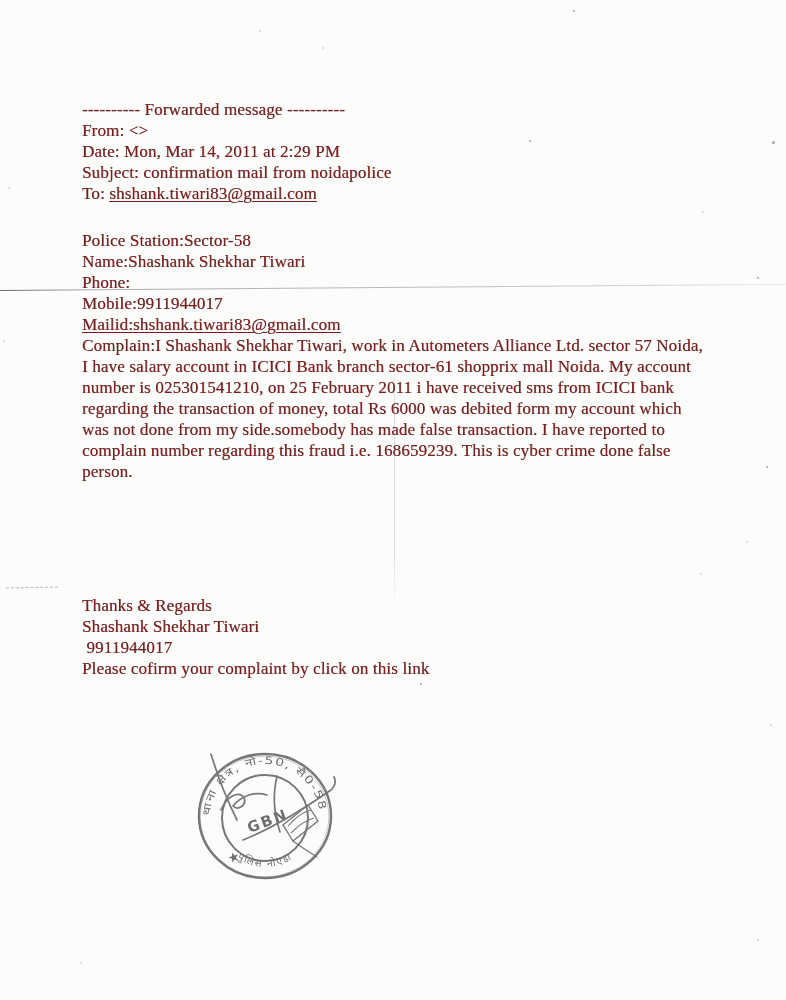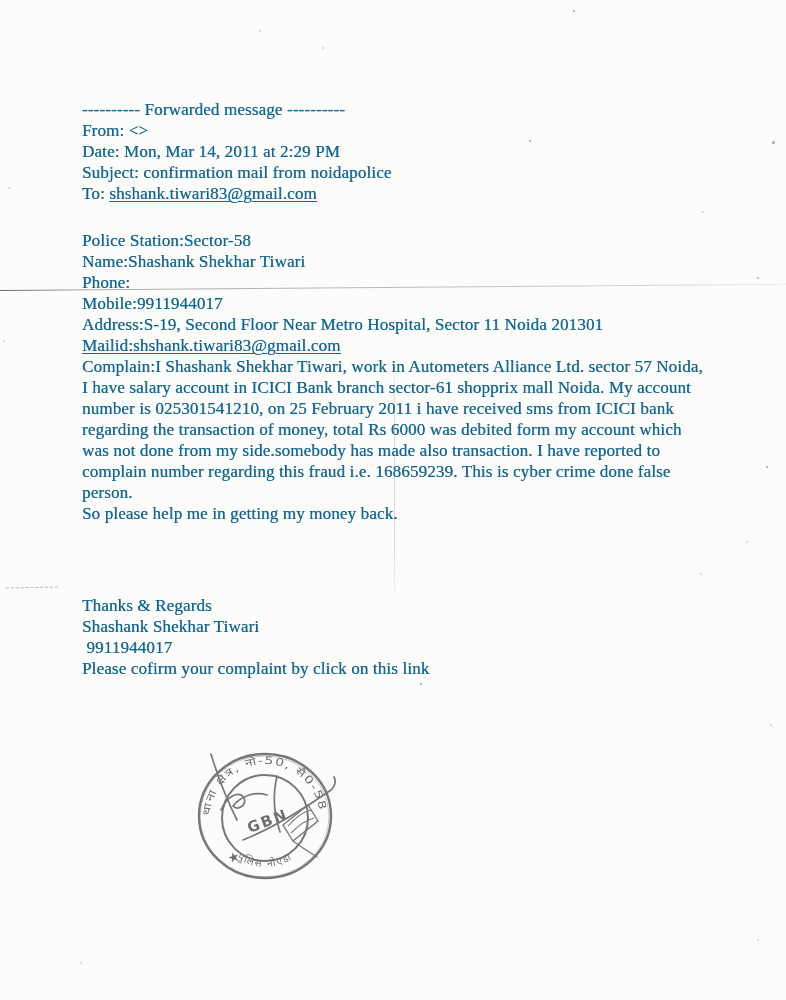--- a/index.html
+++ b/index.html
@@ -11,21 +11,21 @@
     overflow:hidden;
     font-family:"Liberation Serif", serif;
     color:#2f2d2b;
   }
   .textblock{position:absolute;left:82px;}
   .line{
     font-size:17px;
     line-height:21px;
     white-space:pre-wrap;
     letter-spacing:0.15px;
-    color:#0369a1;
+    color:#7f1d1d;
     text-shadow:0.4px 0 0.4px rgba(47,45,43,0.55);
   }
   .u{text-decoration:underline;text-decoration-thickness:1px;text-underline-offset:2px;}
   
   .crease-h{
     position:absolute;left:-4px;top:290px;width:798px;height:1px;
     background:linear-gradient(to right, rgba(50,50,50,0.75), rgba(90,90,90,0.5) 12%, rgba(110,110,110,0.45) 55%, rgba(140,140,140,0.35) 85%, rgba(160,160,160,0.15));
     transform:rotate(-0.45deg);transform-origin:left center;
   }
   .crease-v{
@@ -77,30 +77,28 @@
     <div class="line">Date: Mon, Mar 14, 2011 at 2:29 PM</div>
     <div class="line">Subject: confirmation mail from noidapolice</div>
     <div class="line"><span>To: </span><span class="u">shshank.tiwari83@gmail.com</span></div>
   </div>
 
   <div class="textblock" style="top:230px">
     <div class="line">Police Station:Sector-58</div>
     <div class="line">Name:Shashank Shekhar Tiwari</div>
     <div class="line">Phone:</div>
     <div class="line">Mobile:9911944017</div>
-    <div class="line">Address:S-19, Second Floor Near Metro Hospital, Sector 11 Noida 201301</div>
     <div class="line"><span class="u">Mailid:shshank.tiwari83@gmail.com</span></div>
     <div class="line">Complain:I Shashank Shekhar Tiwari, work in Autometers Alliance Ltd. sector 57 Noida,</div>
     <div class="line">I have salary account in ICICI Bank branch sector-61 shopprix mall Noida. My account</div>
     <div class="line">number is 025301541210, on 25 February 2011 i have received sms from ICICI bank</div>
     <div class="line">regarding the transaction of money, total Rs 6000 was debited form my account which</div>
-    <div class="line">was not done from my side.somebody has made also transaction. I have reported to</div>
+    <div class="line">was not done from my side.somebody has made false transaction. I have reported to</div>
     <div class="line">complain number regarding this fraud i.e. 168659239. This is cyber crime done false</div>
     <div class="line">person.</div>
-    <div class="line">So please help me in getting my money back.</div>
   </div>
 
   <div class="textblock" style="top:595px">
     <div class="line">Thanks &amp; Regards</div>
     <div class="line">Shashank Shekhar Tiwari</div>
     <div class="line"> 9911944017</div>
     <div class="line">Please cofirm your complaint by click on this link</div>
   </div>
 
   <div class="stamp">

